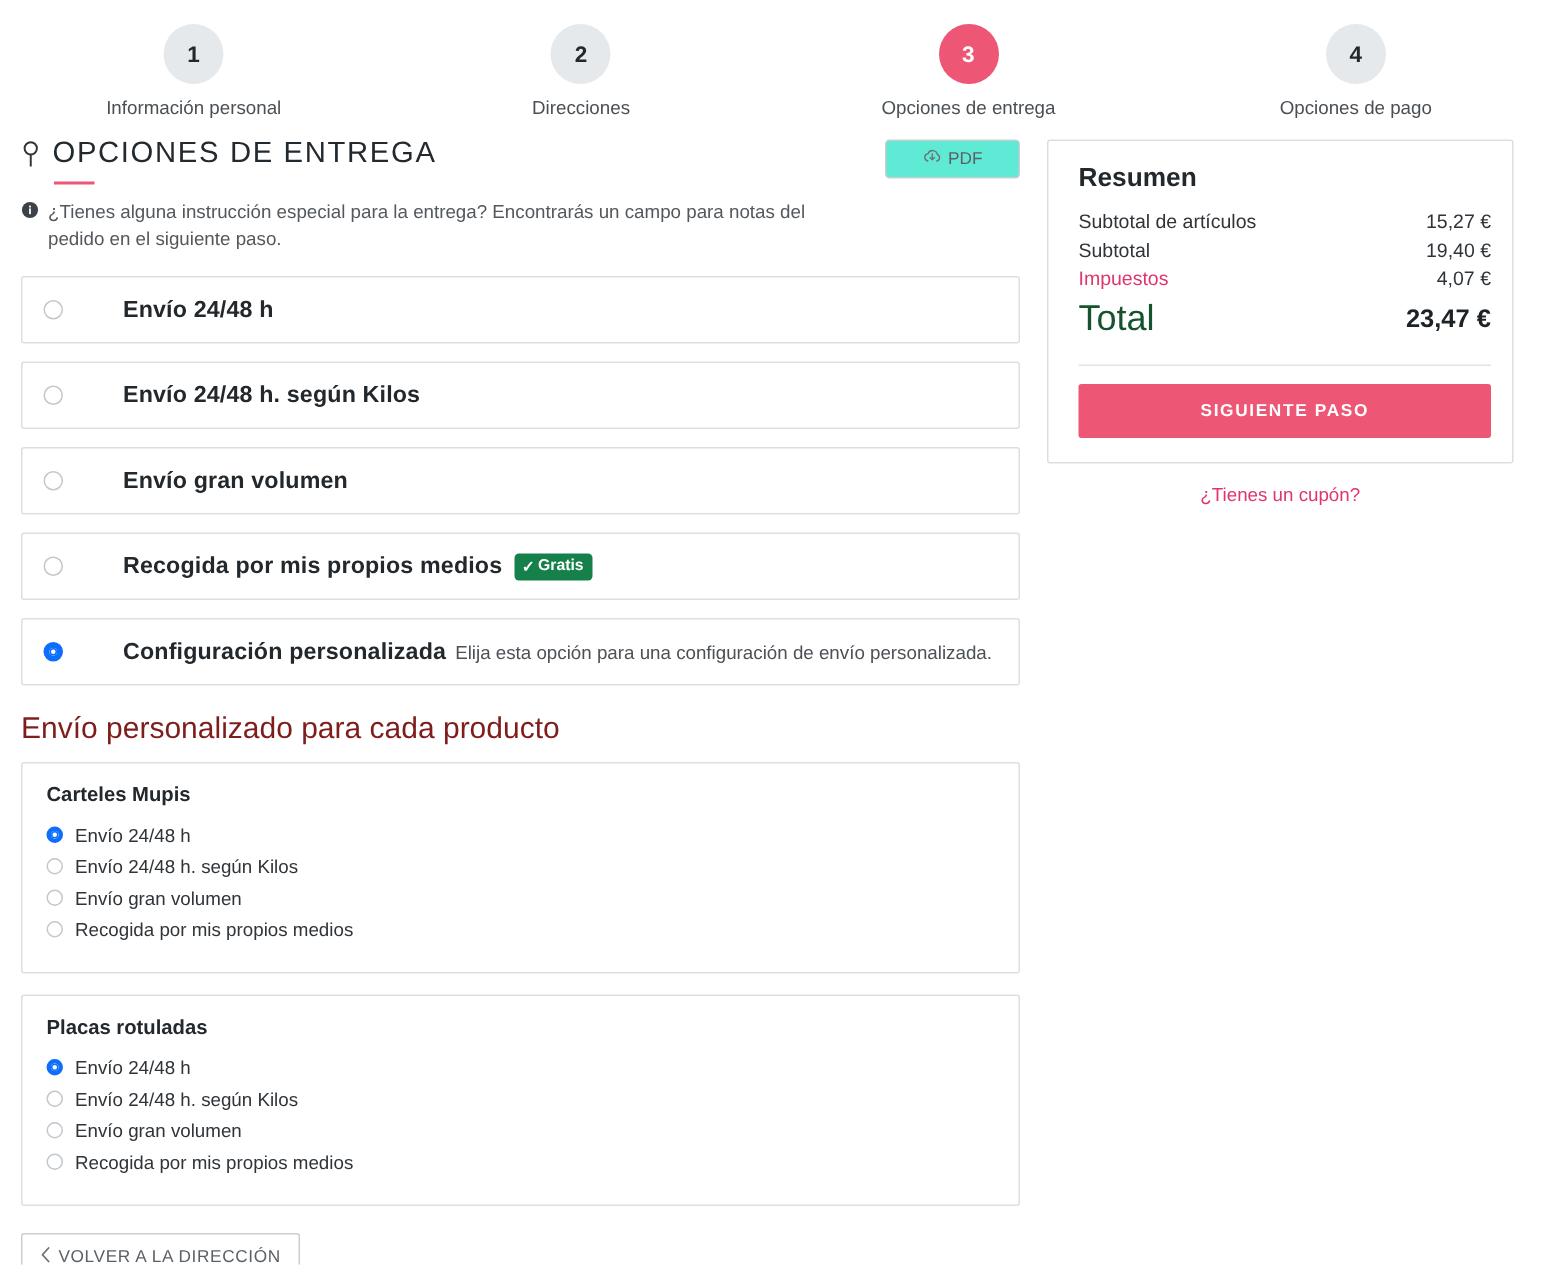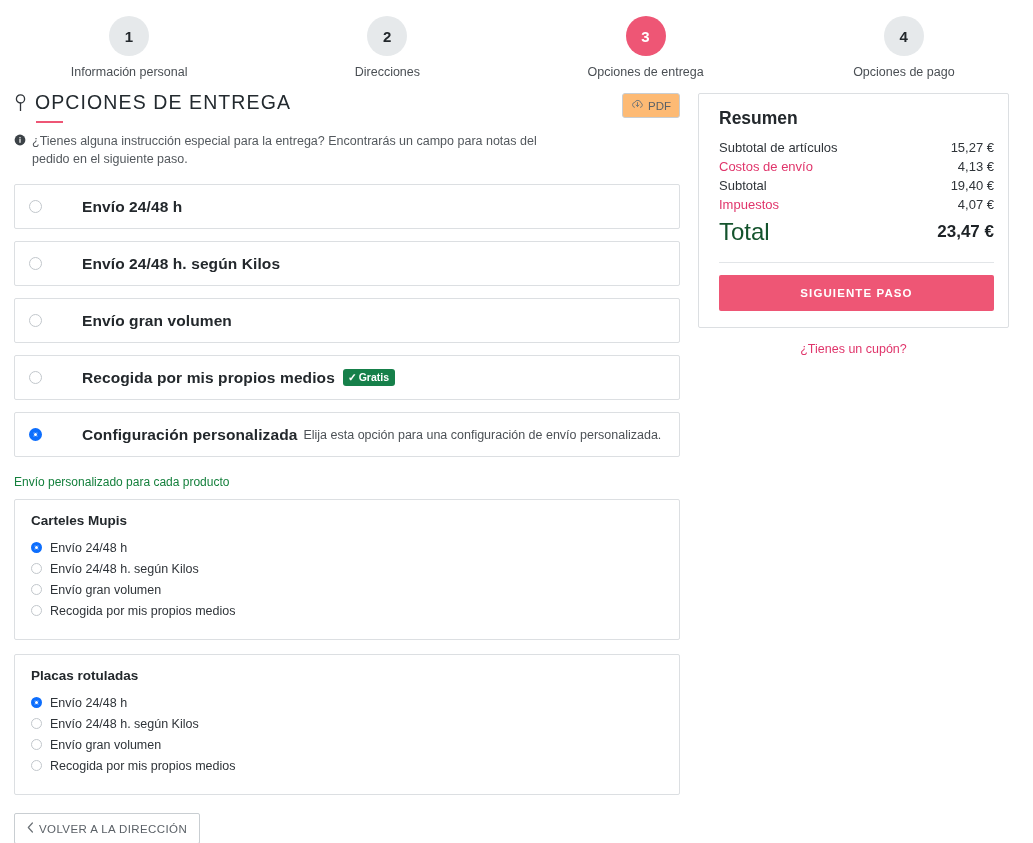--- a/index.html
+++ b/index.html
@@ -73,23 +73,23 @@
     position: absolute;
     left: 22px; bottom: 0;
     width: 27px; height: 2px;
     background: #ee5675;
   }
   .pin-icon { display: inline-flex; align-items: center; }
 
   .pdf-btn {
     display: inline-flex; align-items: center; gap: 4px;
     border: 1px solid #c9ced2;
-    background: #fdba74;
+    background: #5eead4;
     border-radius: 3px;
-    padding: 4px 8px;
+    padding: 4px 24px;
     font-size: 11.5px;
     color: #5b6167;
     cursor: pointer;
     margin-top: 2px;
   }
 
   .note {
     display: flex; gap: 6px;
     font-size: 12.5px;
     line-height: 1.45;
@@ -144,22 +144,22 @@
     font-size: 10.5px;
     font-weight: 700;
     border-radius: 3px;
     padding: 2px 6px 3px 5px;
     vertical-align: 2px;
   }
 
   
   .section-title {
     margin: 18px 0 10px 0;
-    font-size: 12px;
-    color: #15803d;
+    font-size: 20px;
+    color: #7f1d1d;
     font-weight: 400;
   }
   .product-box {
     border: 1px solid #dcdfe2;
     border-radius: 2px;
     padding: 13px 16px 18px 16px;
     margin-bottom: 14px;
     background: #fff;
   }
   .product-name {
@@ -412,24 +412,20 @@
 
   <div class="col-right">
     <div class="summary">
       <h2>Resumen</h2>
       <div id="sumrows">
   <div class="sum-row">
     <span class="lbl ">Subtotal de artículos</span>
     <span class="val">15,27 €</span>
   </div>
   <div class="sum-row">
-    <span class="lbl accent">Costos de envío</span>
-    <span class="val">4,13 €</span>
-  </div>
-  <div class="sum-row">
     <span class="lbl ">Subtotal</span>
     <span class="val">19,40 €</span>
   </div>
   <div class="sum-row">
     <span class="lbl accent">Impuestos</span>
     <span class="val">4,07 €</span>
   </div>
         </div>
       <div class="sum-row total">
         <span class="lbl">Total</span>

